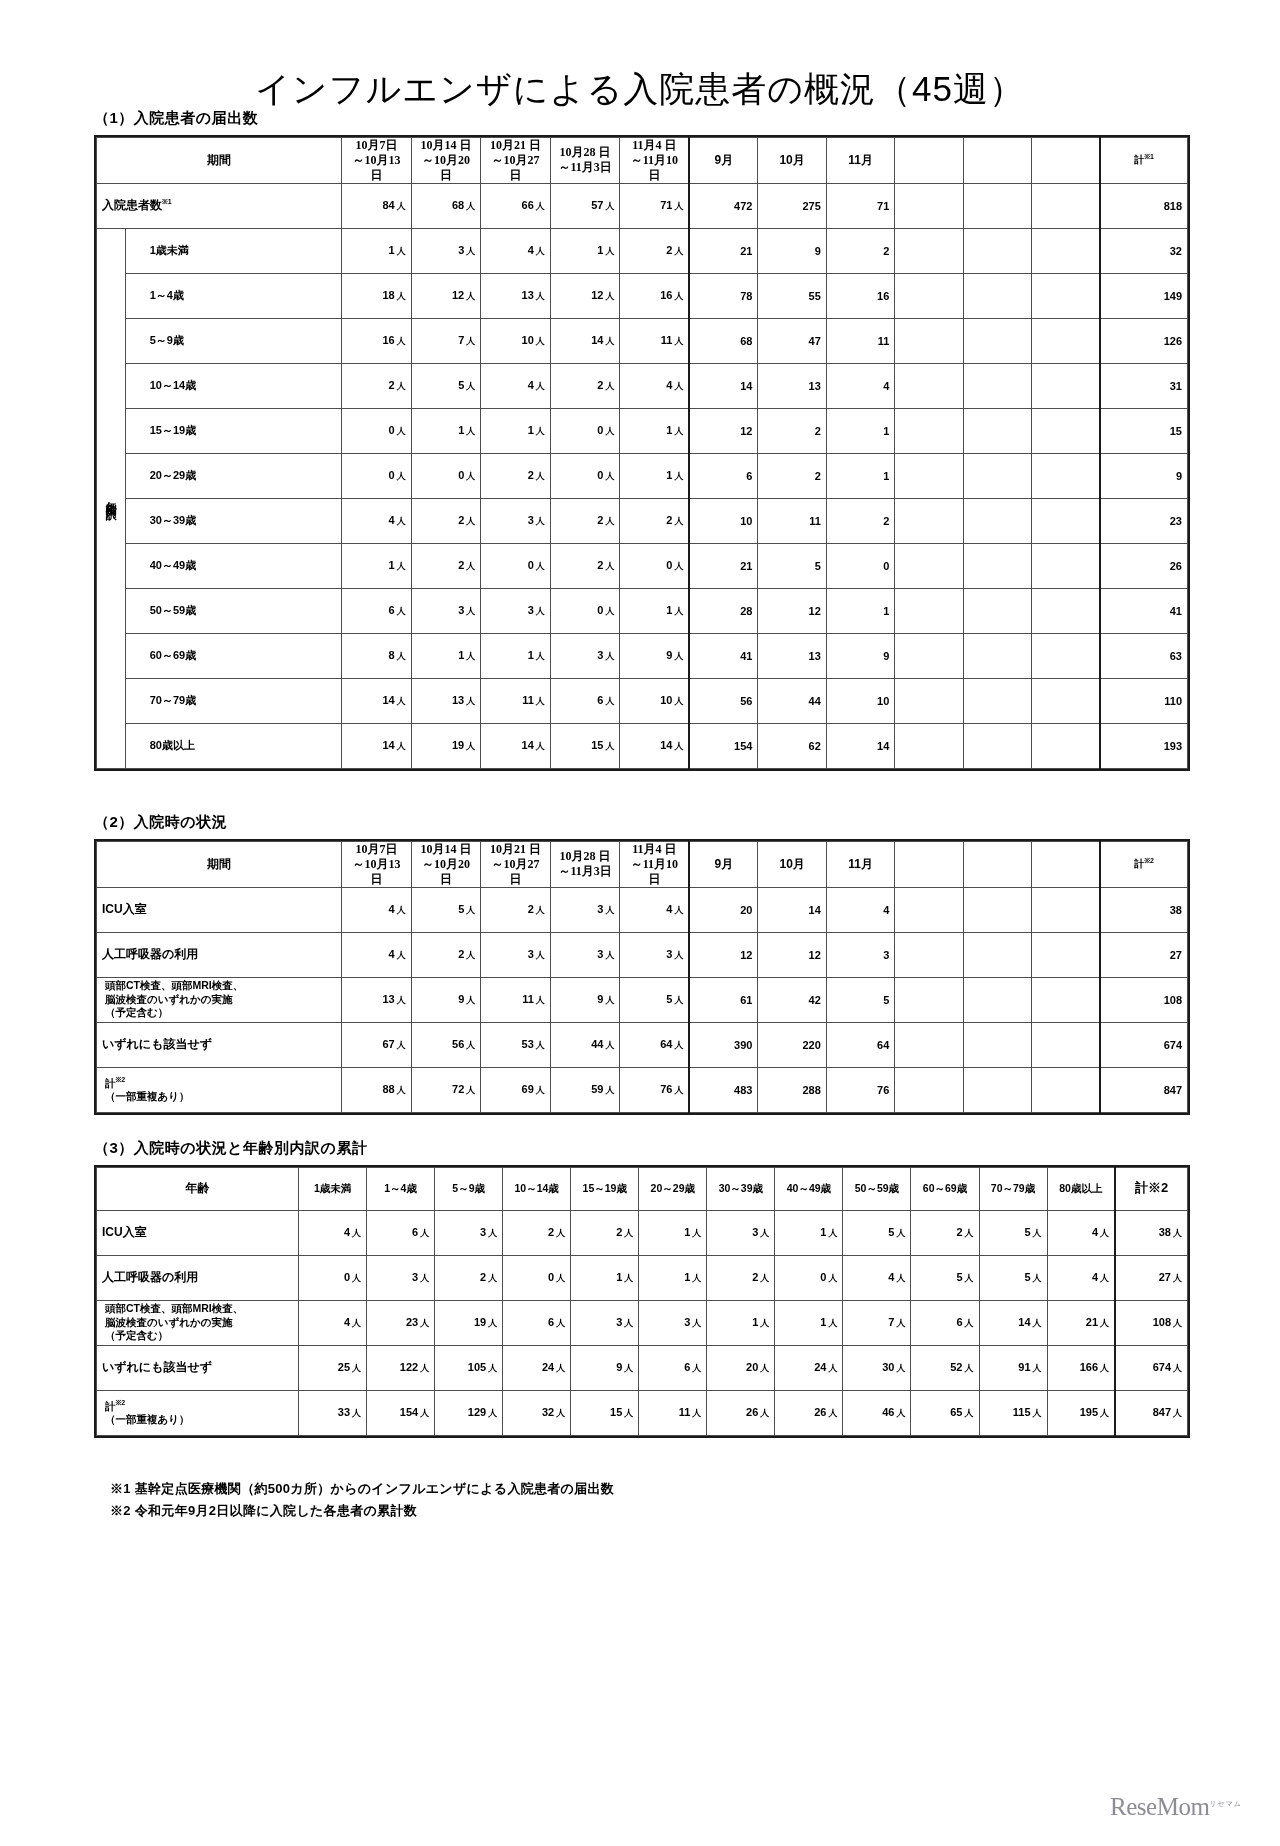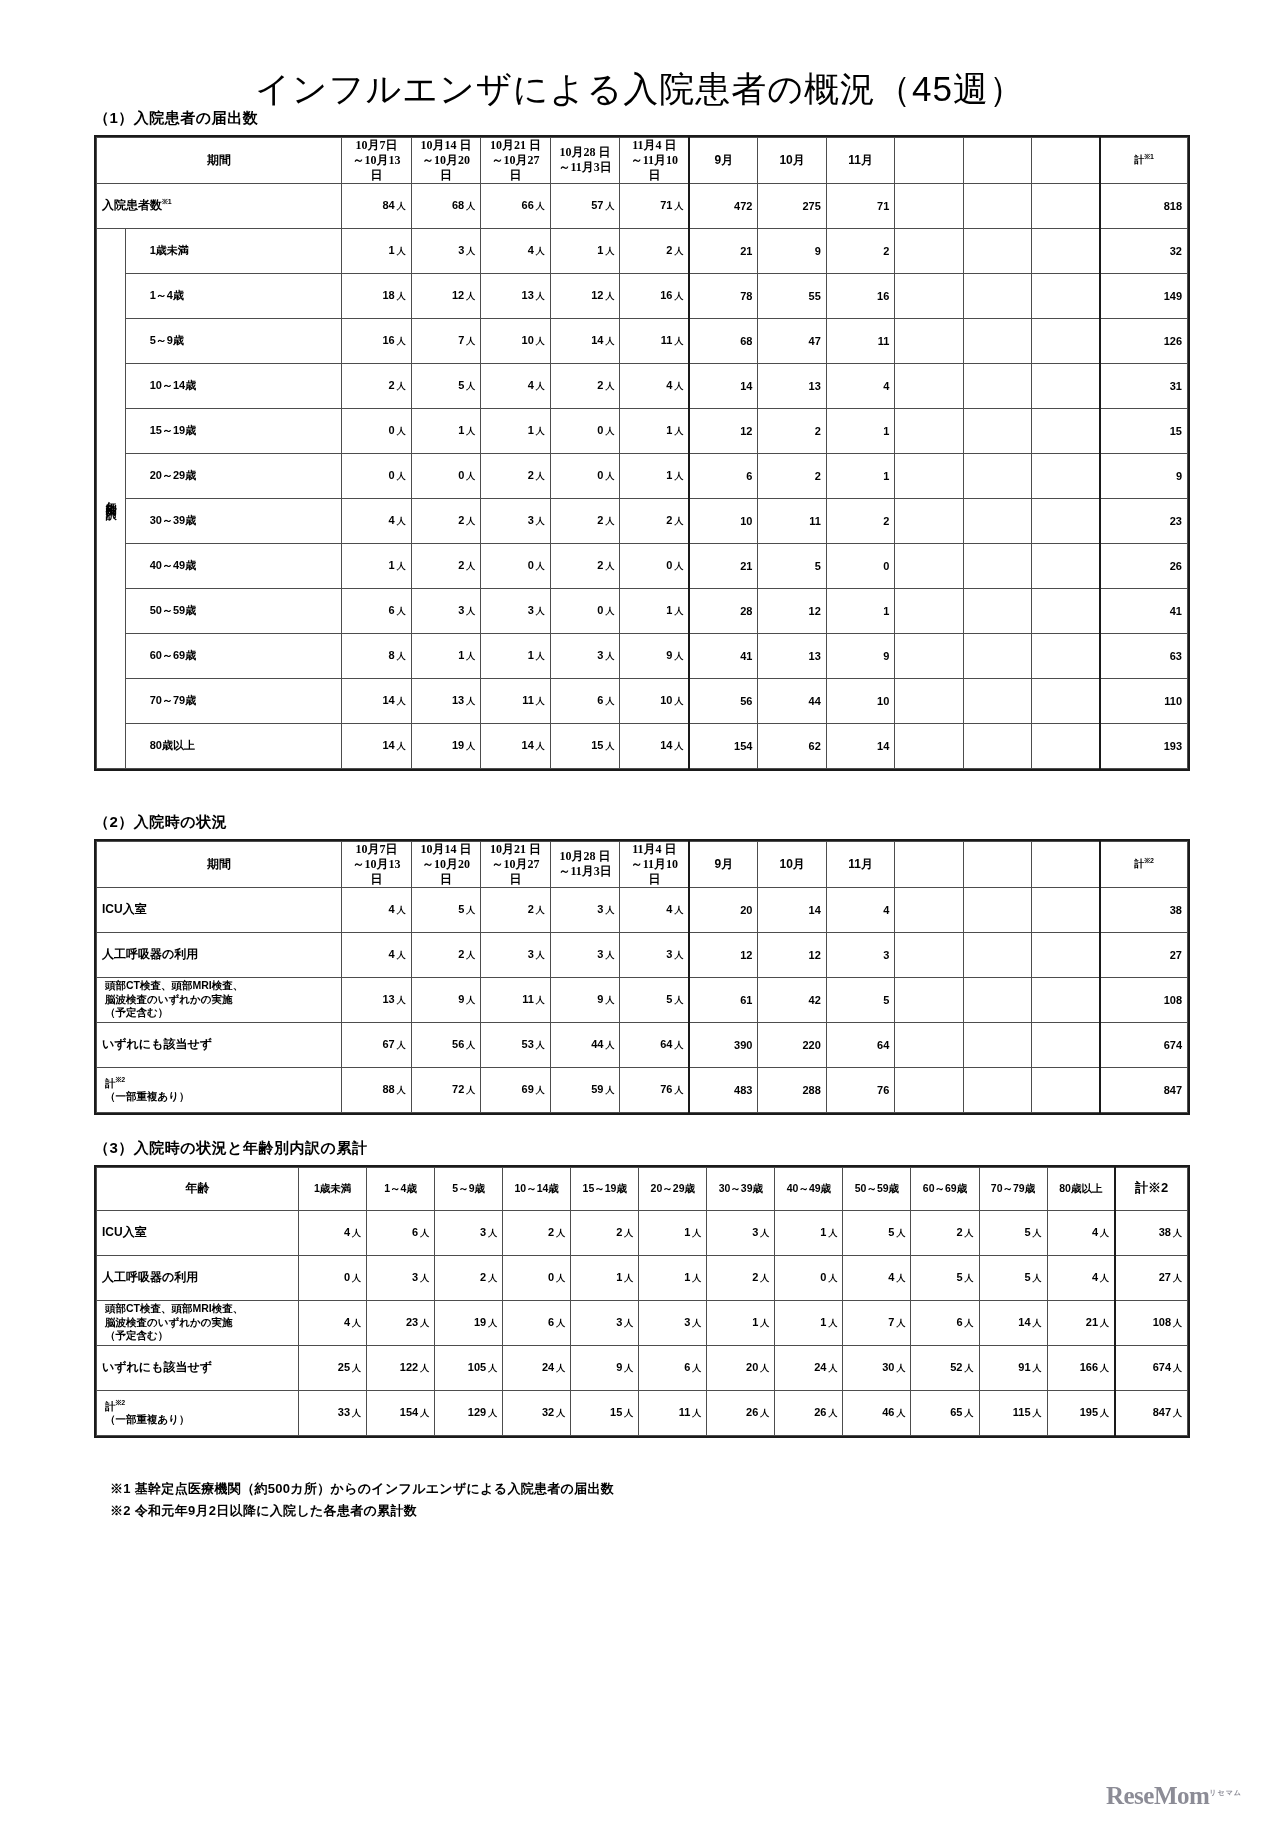--- a/index.html
+++ b/index.html
@@ -111,23 +111,23 @@
     margin-top:36px;
     font-size:13px;
     font-weight:bold;
     line-height:1.75;
     letter-spacing:0.3px;
   }
 
   .watermark {
     position:absolute;
     right:38px;
-    bottom:36px;
+    bottom:25px;
     font-size:25px;
-    font-weight:bold;
+    font-weight:normal;
     color:#8c8c96;
     letter-spacing:-0.5px;
     font-family:"Liberation Serif", serif;
   }
   .watermark .sup {
     font-size:7px;
     vertical-align:super;
     letter-spacing:1px;
   }
 </style>

